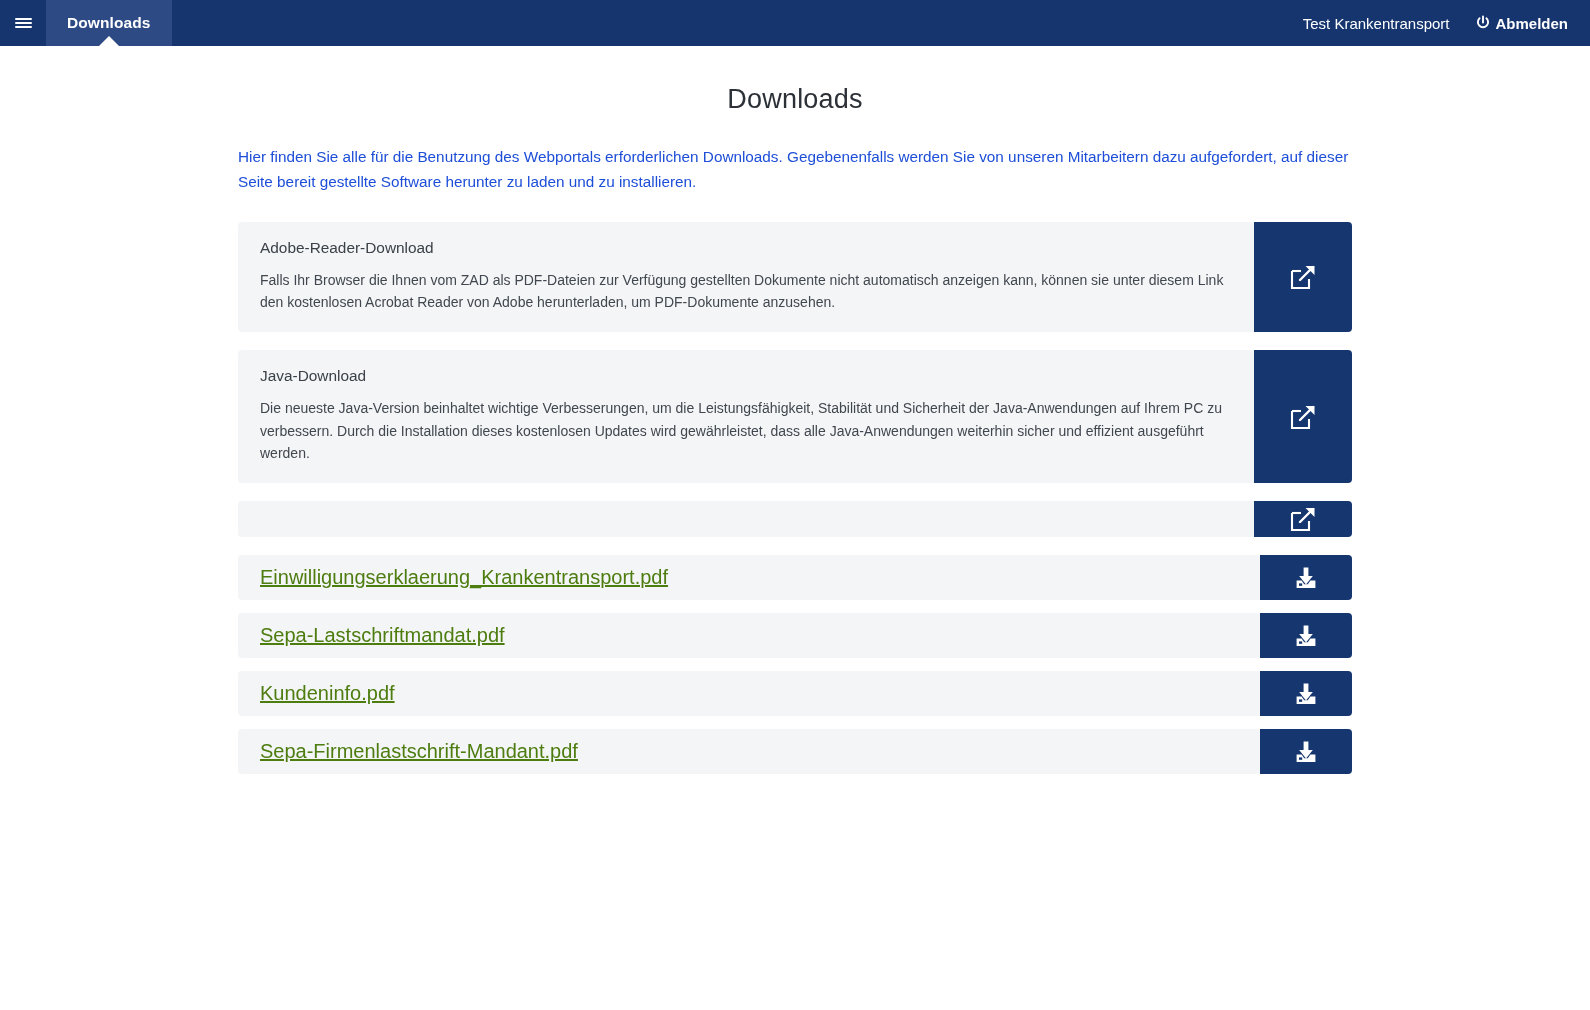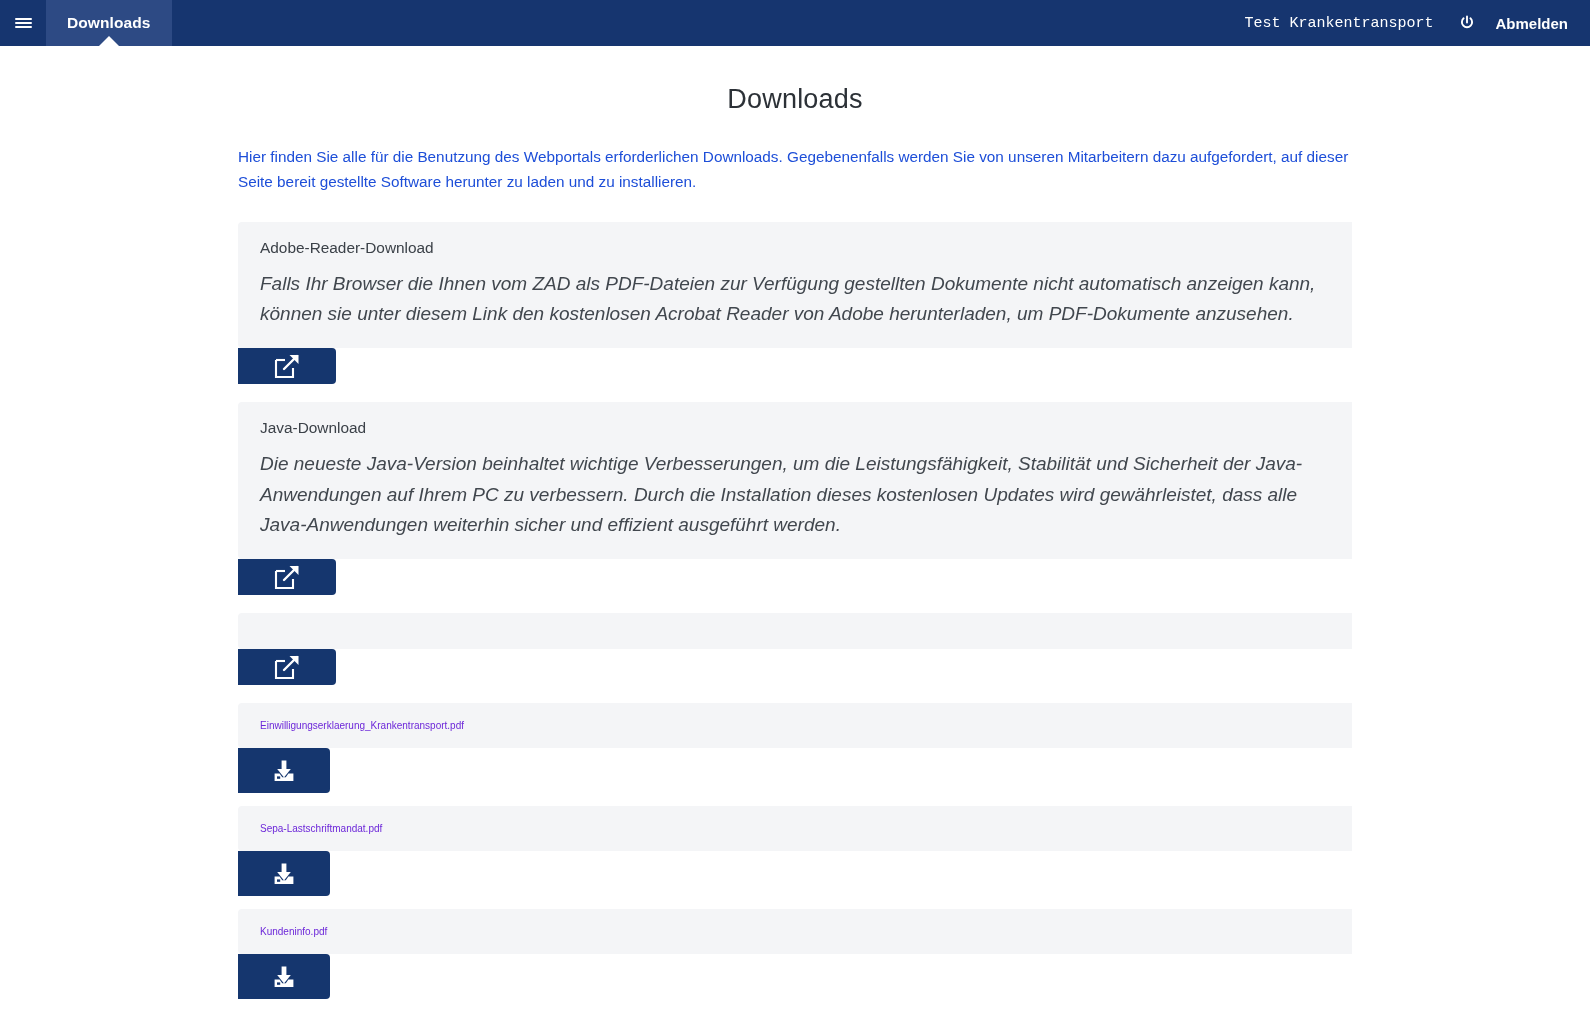--- a/index.html
+++ b/index.html
@@ -65,26 +65,25 @@
   .topbar-right {
     display: flex;
     align-items: center;
     gap: 26px;
     padding-right: 22px;
   }
   .account-name {
     font-size: 15px;
     color: #ffffff;
     white-space: nowrap;
-    font-family: Liberation Mono, monospace;
   }
   .logout-btn {
     display: flex;
     align-items: center;
-    gap: 20px;
+    gap: 4px;
     font-size: 15px;
     font-weight: bold;
     color: #ffffff;
     cursor: pointer;
     white-space: nowrap;
   }
   .power-icon { display: block; }
 
   
   .content {
@@ -106,41 +105,39 @@
     color: #1d4ed8;
     margin: 0 0 27px 0;
   }
 
   
   .dl-row {
     display: flex;
     align-items: stretch;
     margin-bottom: 18px;
     border-radius: 4px;
-    flex-direction: column;
   }
   .dl-body {
     flex: 1 1 auto;
     background: #f4f5f7;
     border-radius: 4px 0 0 4px;
     padding: 17px 22px 19px 22px;
     min-width: 0;
   }
   .dl-title {
     font-size: 15.4px;
     color: #3b4148;
     margin: 0 0 12px 0;
     font-weight: normal;
   }
   .dl-desc {
-    font-size: 19px;
+    font-size: 14px;
     line-height: 1.6;
     color: #41474e;
     margin: 0;
-    font-style: italic;
   }
   .dl-action {
     flex: 0 0 auto;
     width: 98px;
     background: #15366e;
     border-radius: 0 4px 4px 0;
     display: flex;
     align-items: center;
     justify-content: center;
     cursor: pointer;
@@ -149,22 +146,23 @@
 
   
   .file-row { margin-bottom: 13px; }
   .file-row .dl-body {
     padding: 0 22px;
     display: flex;
     align-items: center;
     min-height: 45px;
   }
   .file-row .dl-name {
-    font-size: 10px;
-    color: #6d28d9;
+    font-size: 20px;
+    color: #4d7c0f;
+    text-decoration: underline;
   }
   .file-row .dl-action {
     width: 92px;
     min-height: 45px;
   }
 
   .icon-white { display: block; }
 </style>
 </head>
 <body>

